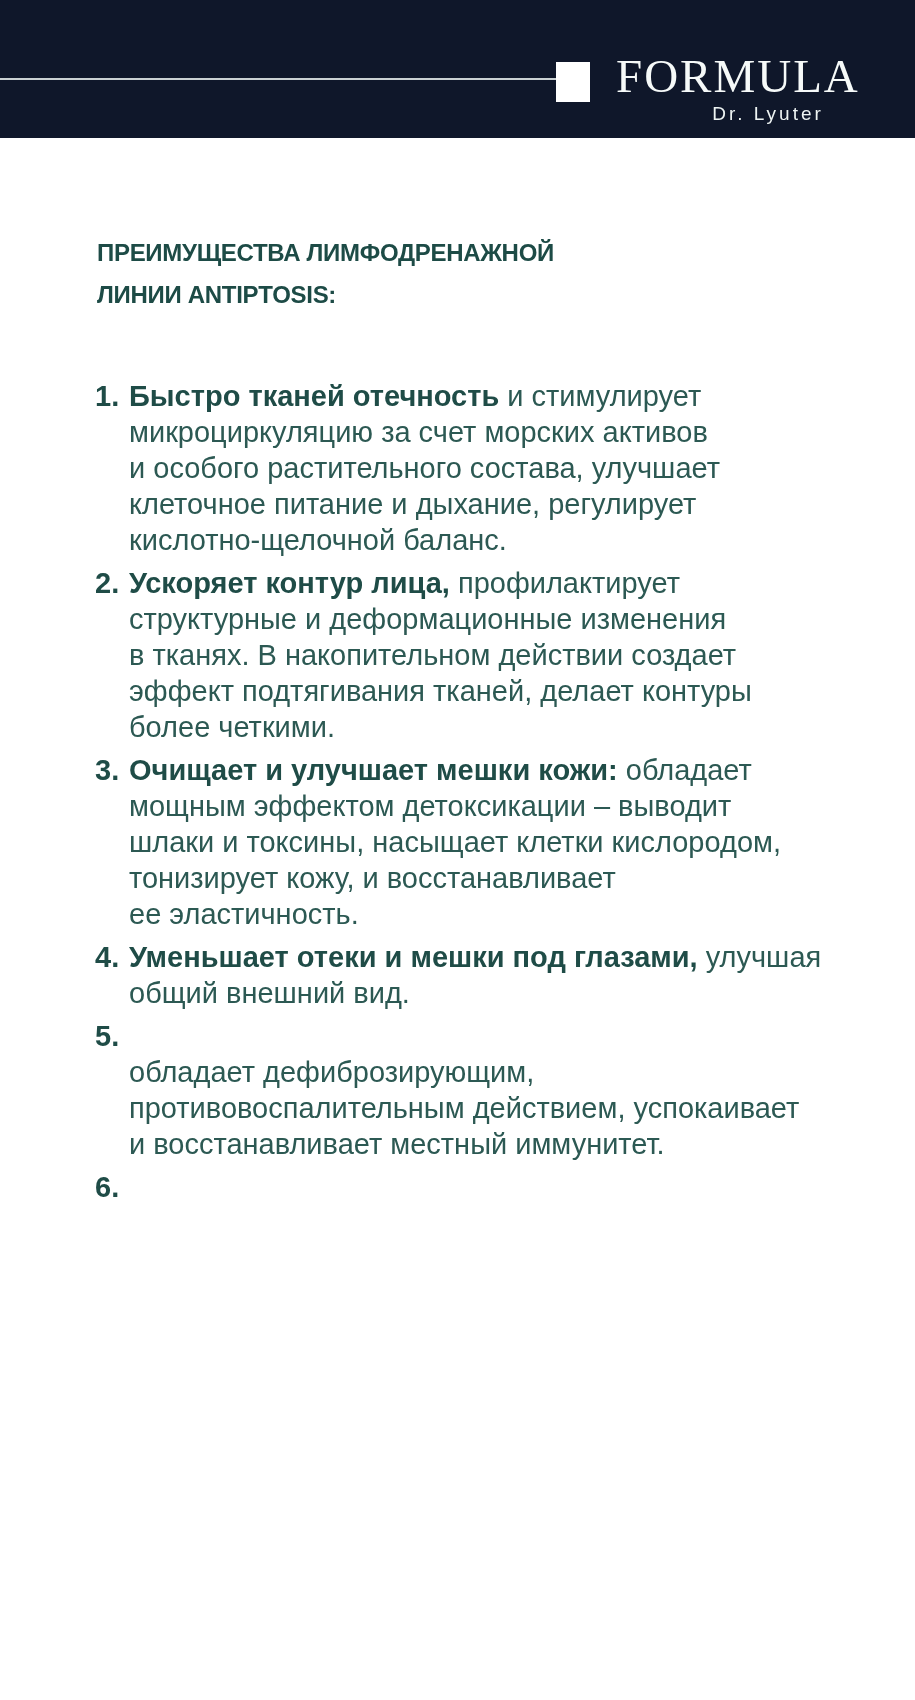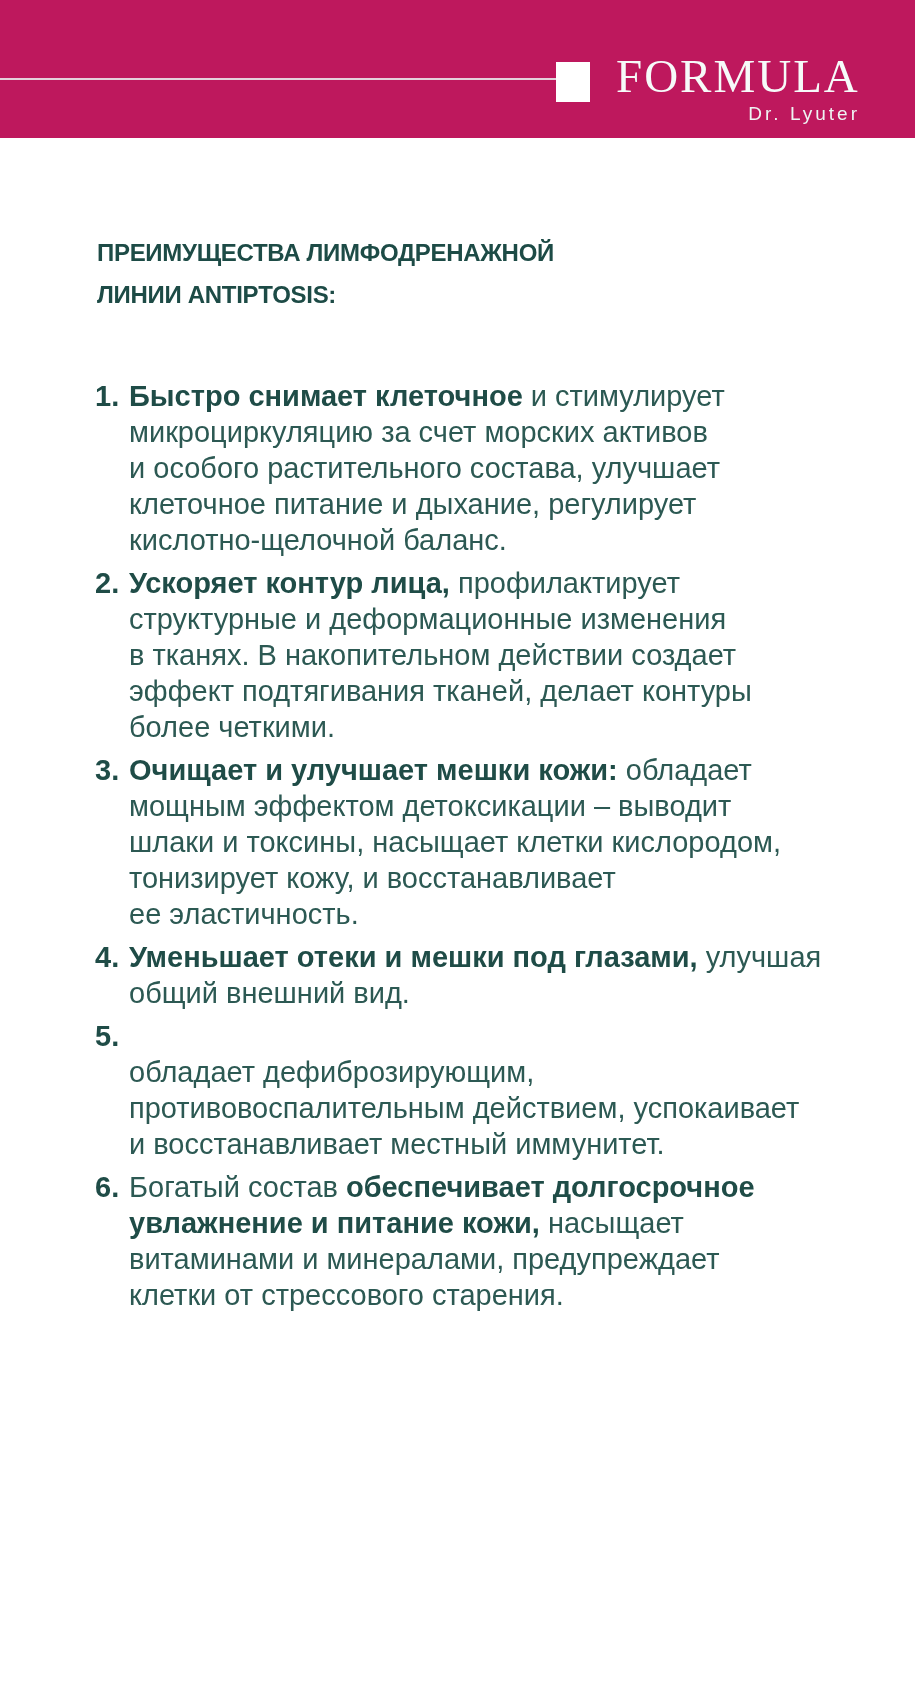--- a/index.html
+++ b/index.html
@@ -8,44 +8,44 @@
     background:#ffffff;
     font-family:"Liberation Sans", sans-serif;
     color:#2c5953;
     overflow:hidden;
     position:relative;
   }
   
   .header {
     position:relative;
     width:915px; height:138px;
-    background:#be185d;
+    background:#0f172a;
   }
   .header-rule {
     position:absolute; left:0; top:78px;
     width:556px; height:2px;
     background:rgba(235,242,241,0.85);
   }
   .brand-square {
     position:absolute; left:556px; top:62px;
     width:34px; height:40px;
     background:#ffffff;
   }
   .brand-name {
     position:absolute; left:616px; top:52px;
     font-family:"Liberation Serif", serif;
     font-weight:400;
     font-size:47px; line-height:48px;
     letter-spacing:2px;
     color:#f6faf9;
   }
   .brand-sub {
-    position:absolute; left:616px; top:102px;
+    position:absolute; left:646px; top:102px;
     width:244px;
-    text-align:right;
+    text-align:center;
     font-size:19px; line-height:24px;
     letter-spacing:3px;
     color:#eef4f3;
   }
   
   .content { padding:0 30px 0 95px; }
   .page-title {
     margin:94px 0 0 2px;
     font-size:24px; line-height:42px;
     font-weight:bold;
@@ -79,21 +79,21 @@
   <div class="brand-name">FORMULA</div>
   <div class="brand-sub">Dr. Lyuter</div>
 </div>
 
 <div class="content">
   <div class="page-title">ПРЕИМУЩЕСТВА ЛИМФОДРЕНАЖНОЙ
 ЛИНИИ ANTIPTOSIS:</div>
   <div class="benefit-list">
       <div class="item">
         <div class="num">1.</div>
-        <div class="txt"><b>Быстро снимает клеточное</b><span> и стимулирует
+        <div class="txt"><b>Быстро тканей отечность</b><span> и стимулирует
 микроциркуляцию за счет морских активов
 и особого растительного состава, улучшает
 клеточное питание и дыхание, регулирует
 кислотно-щелочной баланс.</span></div>
       </div>
       <div class="item">
         <div class="num">2.</div>
         <div class="txt"><b>Ускоряет контур лица,</b><span> профилактирует
 структурные и деформационные изменения
 в тканях. В накопительном действии создает
@@ -115,19 +115,15 @@
       </div>
       <div class="item">
         <div class="num">5.</div>
         <div class="txt"><span>
 обладает дефиброзирующим,
 противовоспалительным действием, успокаивает
 и восстанавливает местный иммунитет.</span></div>
       </div>
       <div class="item">
         <div class="num">6.</div>
-        <div class="txt"><span>Богатый состав </span><b>обеспечивает долгосрочное
-увлажнение и питание кожи,</b><span> насыщает
-витаминами и минералами, предупреждает
-клетки от стрессового старения.</span></div>
       </div>
     </div>
 </div>
 
 </body></html>

